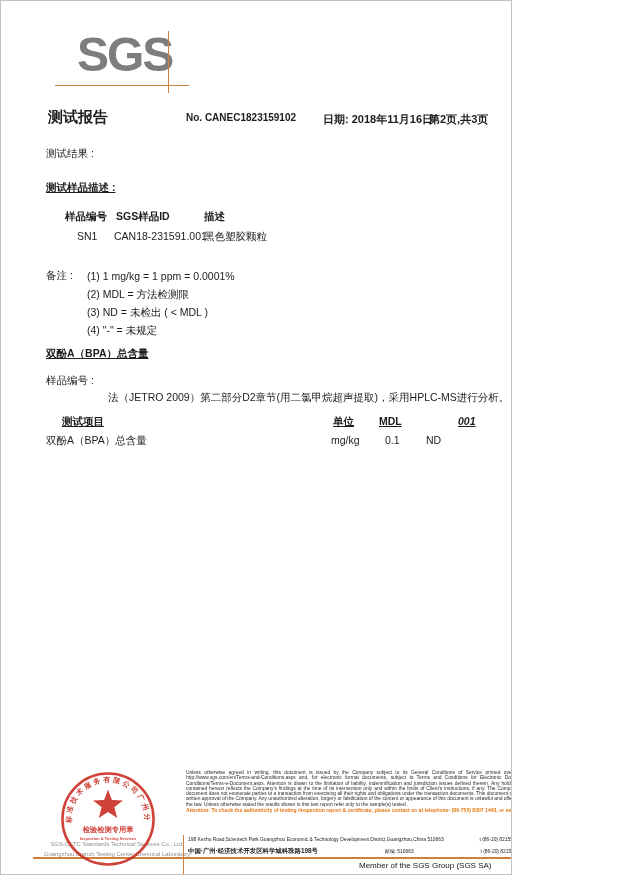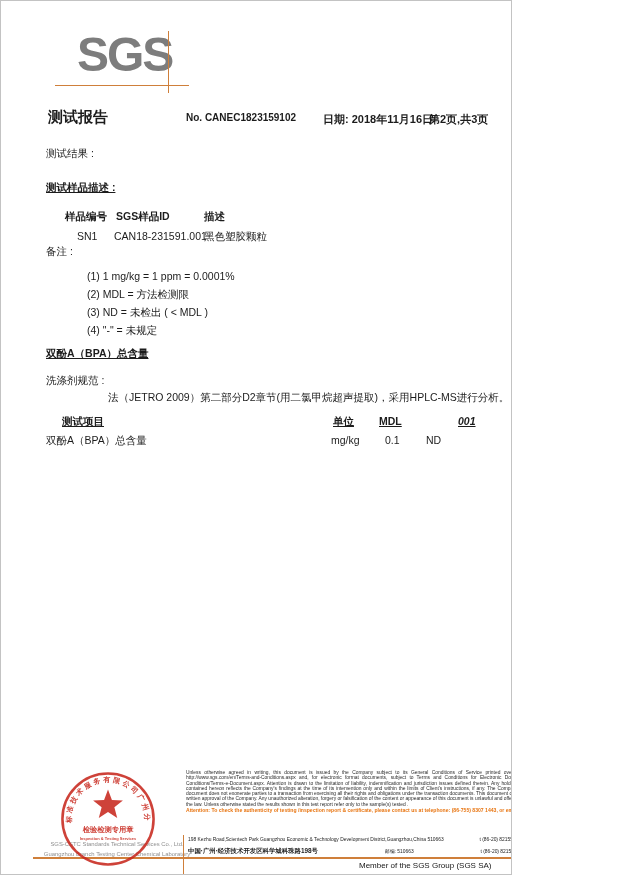--- a/index.html
+++ b/index.html
@@ -30,21 +30,21 @@
   .lbl-results     { left:45px; top:146px; }
   .lbl-sample-desc { left:45px; top:180px; }
 
   .s-h1 { left:64px;  top:209px; }
   .s-h2 { left:115px; top:209px; }
   .s-h3 { left:203px; top:209px; }
   .s-c1 { left:76px;  top:229px; }
   .s-c2 { left:113px; top:229px; }
   .s-c3 { left:203px; top:229px; }
 
-  .lbl-notes { left:45px; top:244px; }
+  .lbl-notes { left:45px; top:268px; }
   .note-0 { left:86px; top:269px; }
   .note-1 { left:86px; top:287px; }
   .note-2 { left:86px; top:305px; }
   .note-3 { left:86px; top:323px; }
 
   .bpa-heading  { left:45px; top:346px; }
   .method-label { left:45px; top:373px; }
   .method-l1 { left:107px; top:372px; }
   .method-l2 { left:107px; top:390px; }
 
@@ -106,21 +106,21 @@
   <div class="abs txt s-c3">黑色塑胶颗粒</div>
 
   <div class="abs txt lbl-notes">备注 :</div>
   <div class="abs txt note-0">(1) 1 mg/kg = 1 ppm = 0.0001%</div>
   <div class="abs txt note-1">(2) MDL = 方法检测限</div>
   <div class="abs txt note-2">(3) ND = 未检出 ( &lt; MDL )</div>
   <div class="abs txt note-3">(4) "-" = 未规定</div>
 
   <div class="abs txt bold ul bpa-heading">双酚A（BPA）总含量</div>
 
-  <div class="abs txt method-label">洗涤剂规范 :</div>
+  <div class="abs txt method-label">样品编号 :</div>
   <div class="abs txt method-l2">法（JETRO 2009）第二部分D2章节(用二氯甲烷超声提取)，采用HPLC-MS进行分析。</div>
 
   <div class="abs txt bold ul r-h1">测试项目</div>
   <div class="abs txt bold ul r-h2">单位</div>
   <div class="abs txt bold ul r-h3">MDL</div>
   <div class="abs txt bold ul it r-h4">001</div>
   <div class="abs txt r-c1">双酚A（BPA）总含量</div>
   <div class="abs txt r-c2">mg/kg</div>
   <div class="abs txt r-c3">0.1</div>
   <div class="abs txt r-c4">ND</div>

